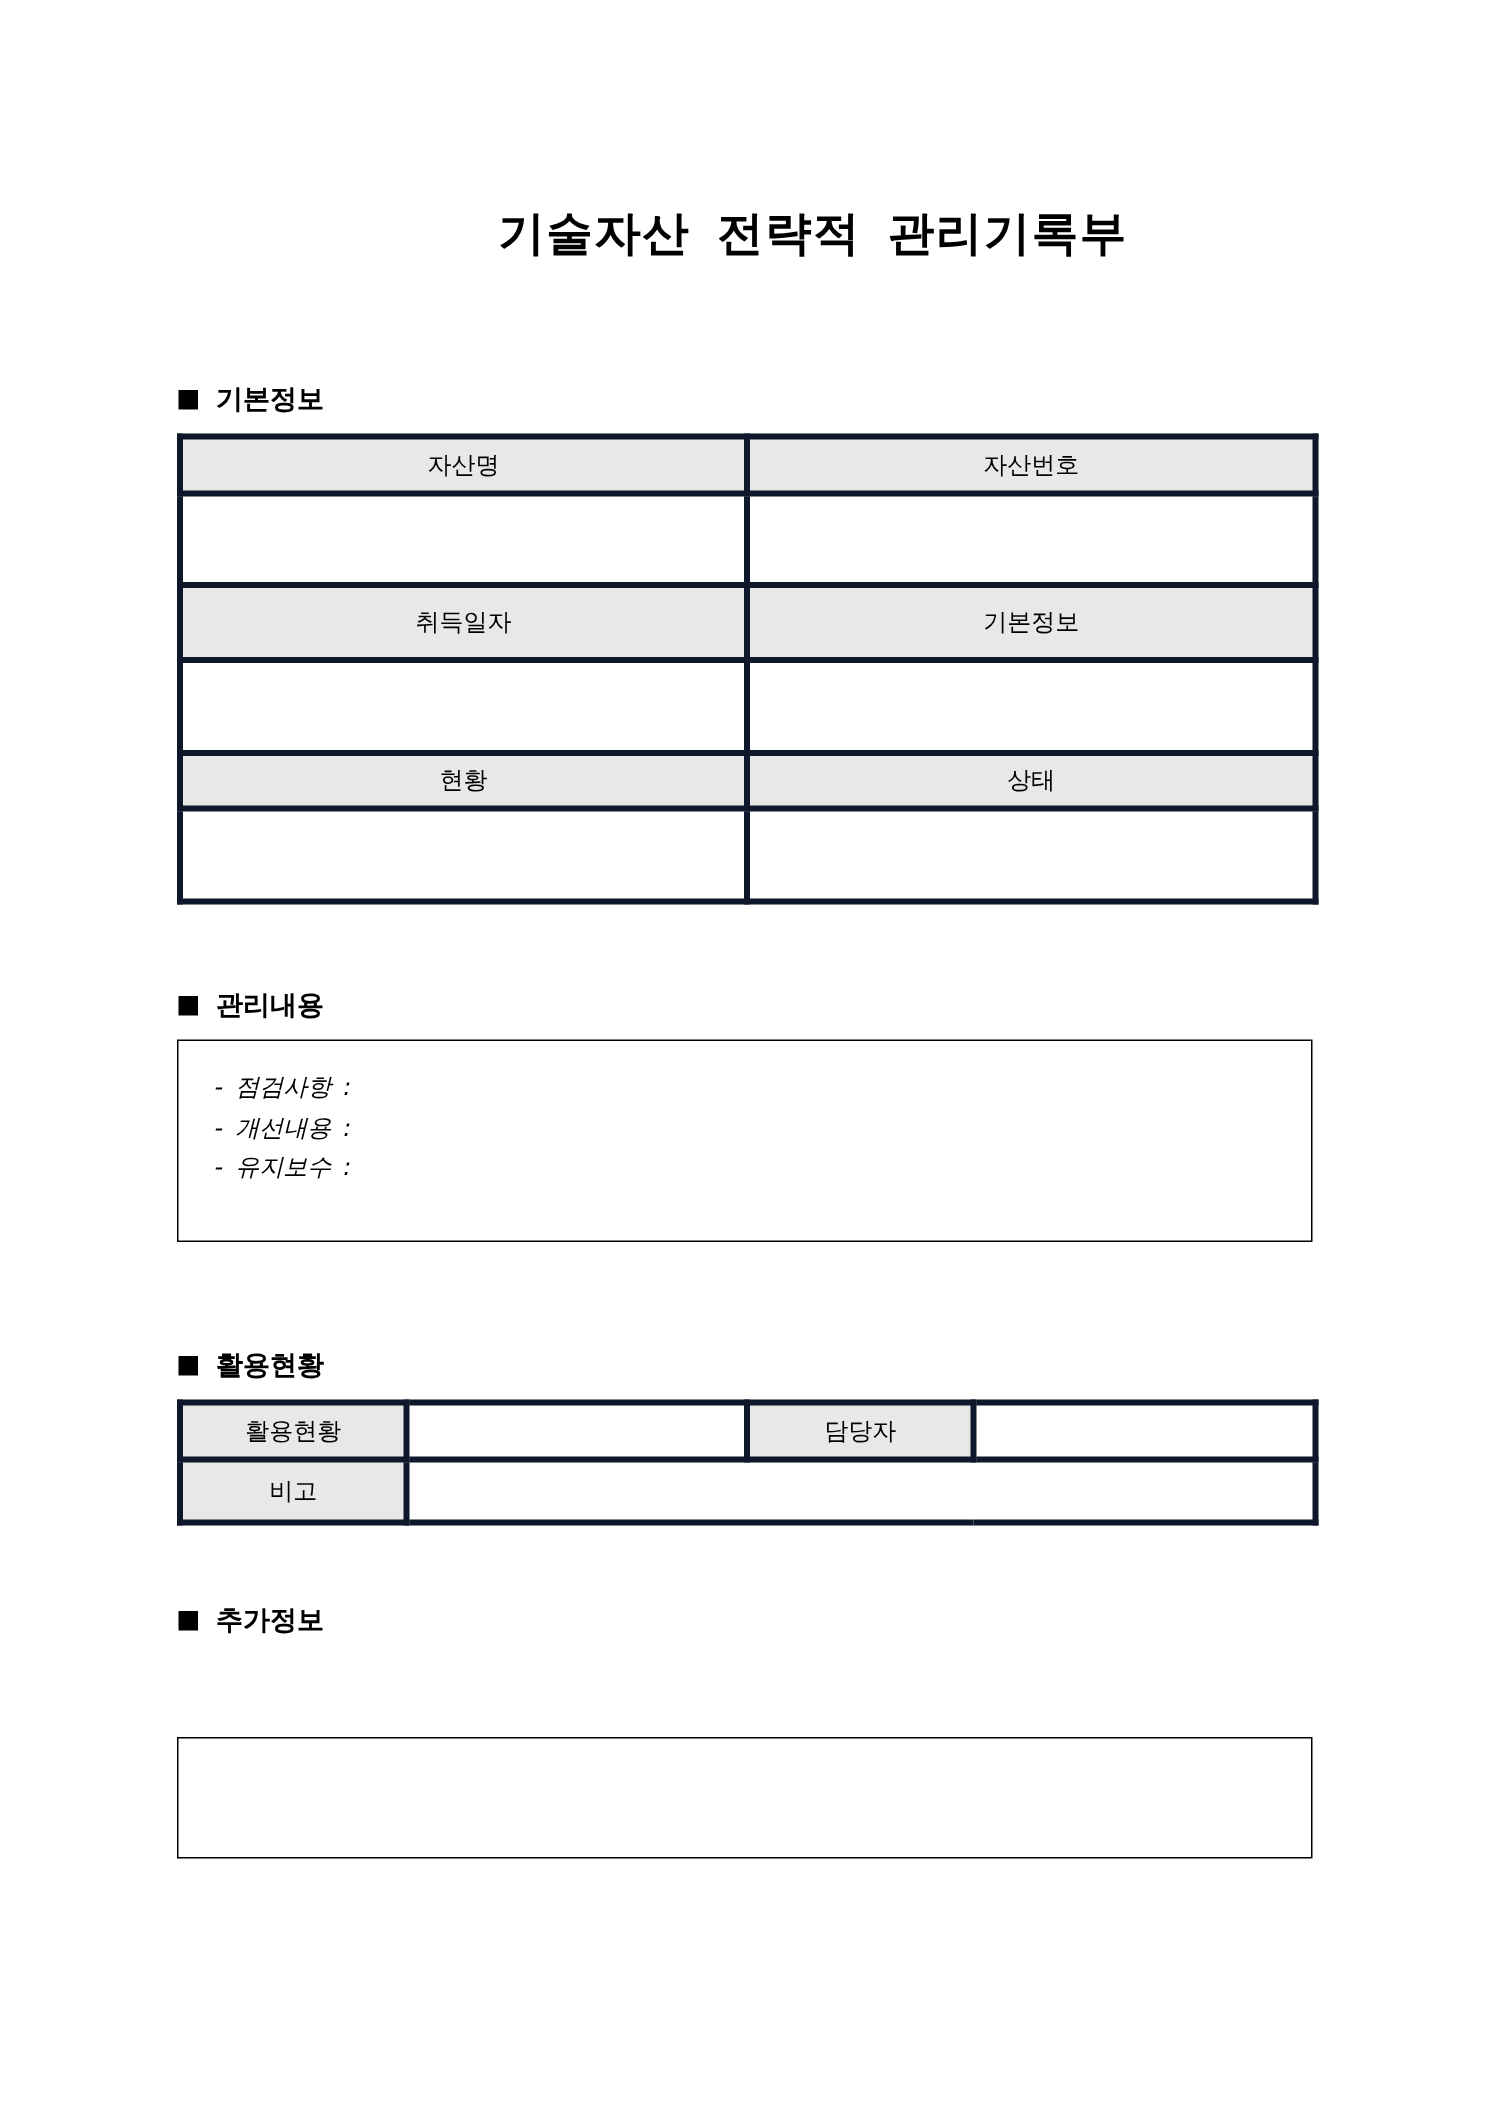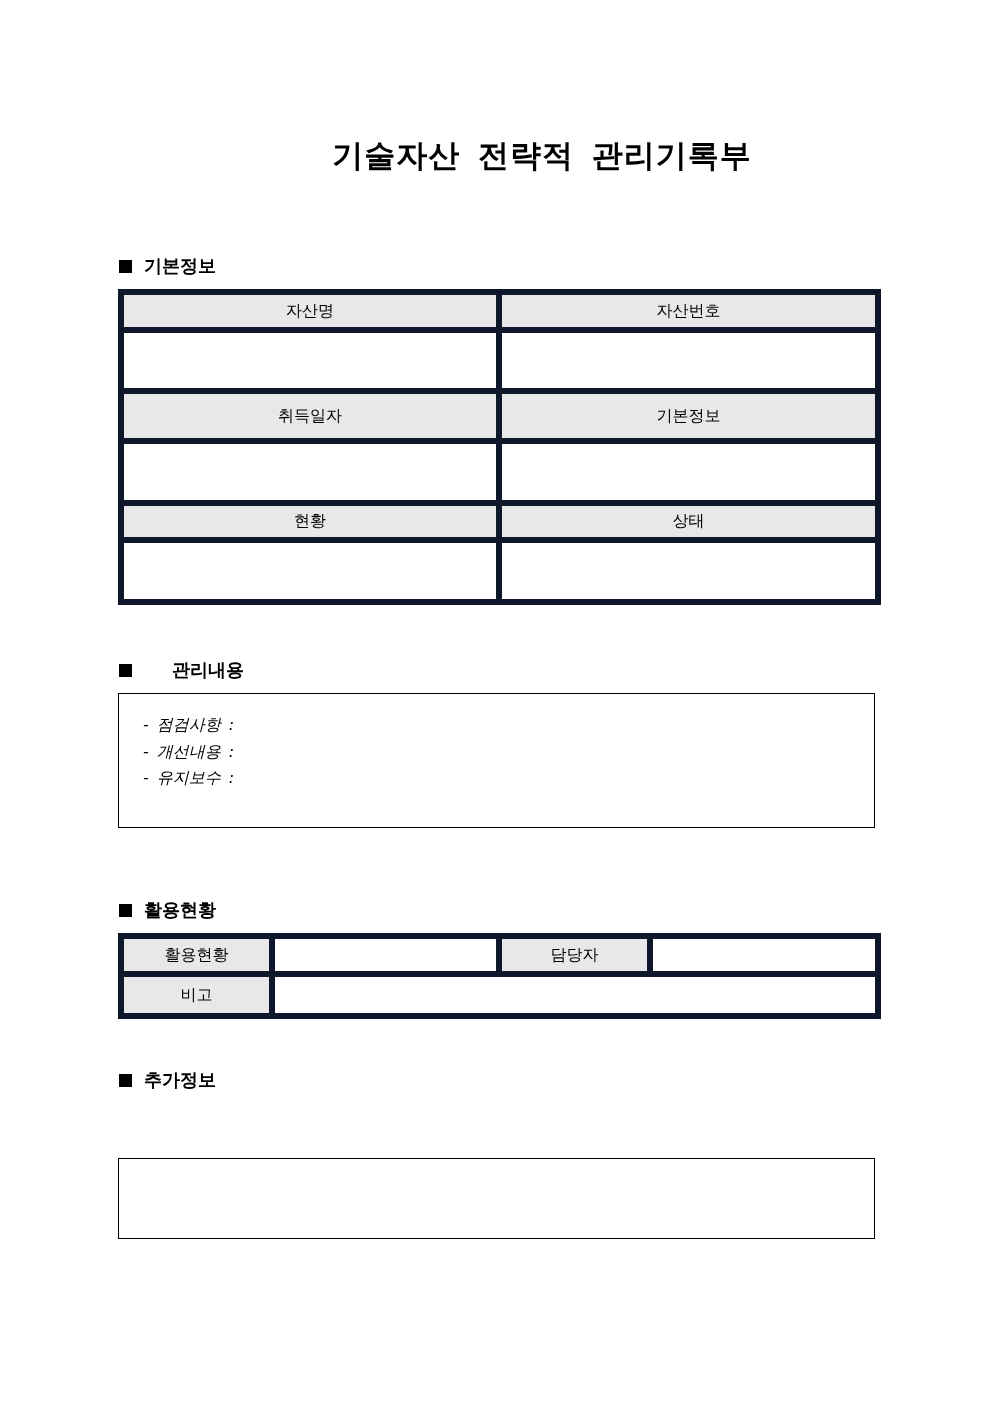--- a/index.html
+++ b/index.html
@@ -18,21 +18,21 @@
     display: flex; align-items: center;
   }
   .sec-head .sq {
     display: inline-block; width: 13px; height: 13px; background: #000; margin-right: 12px;
   }
   table.grid {
     position: absolute; left: 118px; width: 757px; border-collapse: collapse;
     table-layout: fixed;
   }
   table.grid td {
-    border: 6px solid #0f172a; padding: 0; font-size: 16px; text-align: center;
+    border: 4px solid #0f172a; padding: 0; font-size: 16px; text-align: center;
     vertical-align: middle;
   }
   td.hd { background: #e8e8e8; }
   .box {
     position: absolute; left: 118px; width: 755px; border: 1px solid #000;
   }
   .box .line { font-size: 16px; margin-left: 24px; height: 26.5px; line-height: 26px; font-style: italic; }
   .box .line .dash { margin-right: 8px; }
   .box .line .colon { margin-left: 8px; }
 </style>
@@ -71,21 +71,21 @@
     <td class="hd">현황</td>
     <td class="hd">상태</td>
   </tr>
   <tr style="height:62px;">
     <td></td>
     <td></td>
   </tr>
 </tbody>
   </table>
 
-<div class="sec-head" style="top:658px;gap:28px;">
+<div class="sec-head" style="top:658px;">
   <span class="sq"></span>
   <span>관리내용</span>
 </div>
 <div class="box" style="top:693px; height:133px;">
   <div style="height:18px;"></div>
   <div class="line">
     <span class="dash">-</span><span>점검사항</span><span class="colon">:</span>
   </div>
   <div class="line">
     <span class="dash">-</span><span>개선내용</span><span class="colon">:</span>

